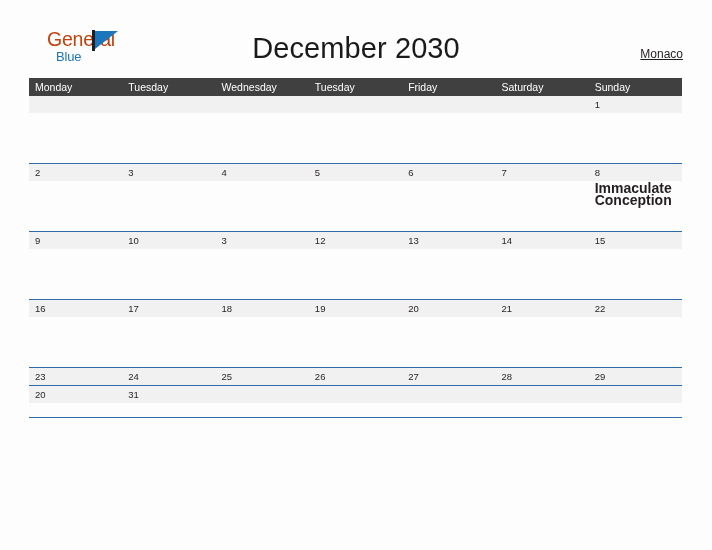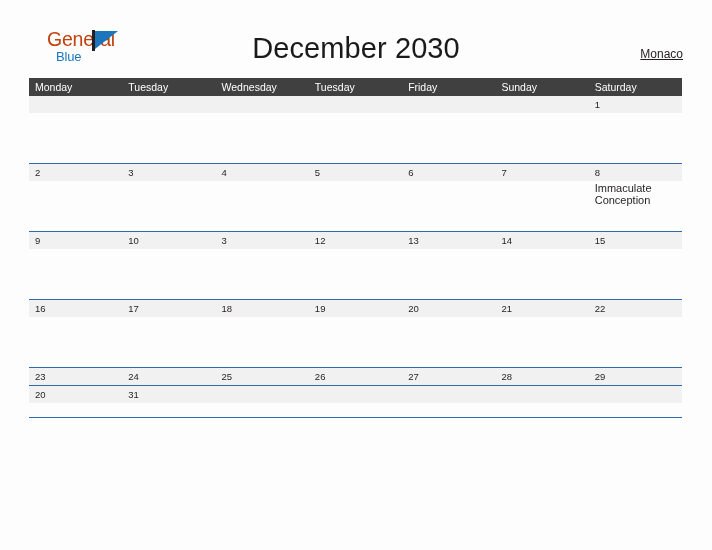--- a/index.html
+++ b/index.html
@@ -153,26 +153,27 @@
   }
 
   .event-band {
     display: flex;
     width: 100%;
     background: #fdfdfd;
     height: 50px;
   }
   .event-band .ev {
     flex: 1 1 0;
-    font-size: 11px;
+    font-size: 14px;
     color: #231f20;
     line-height: 11.5px;
     padding: 2px 7px 0 6px;
     box-sizing: border-box;
     word-wrap: break-word;
+    font-weight: bold;
   }
   .week-row.short .event-band {
     height: 14px;
   }
 
   .calendar-bottom {
     width: 100%;
     border-top: 1.4px solid #2d6ca8;
   }
 </style>
@@ -199,22 +200,22 @@
   </div>
 
   <div class="calendar">
 
     <div class="weekday-header">
       <div class="wd">Monday</div>
       <div class="wd">Tuesday</div>
       <div class="wd">Wednesday</div>
       <div class="wd">Tuesday</div>
       <div class="wd">Friday</div>
+      <div class="wd">Saturday</div>
       <div class="wd">Sunday</div>
-      <div class="wd">Saturday</div>
     </div>
 
     <div class="week-row first">
       <div class="daynum-band">
         <div class="dn"></div>
         <div class="dn"></div>
         <div class="dn"></div>
         <div class="dn"></div>
         <div class="dn"></div>
         <div class="dn"></div>

